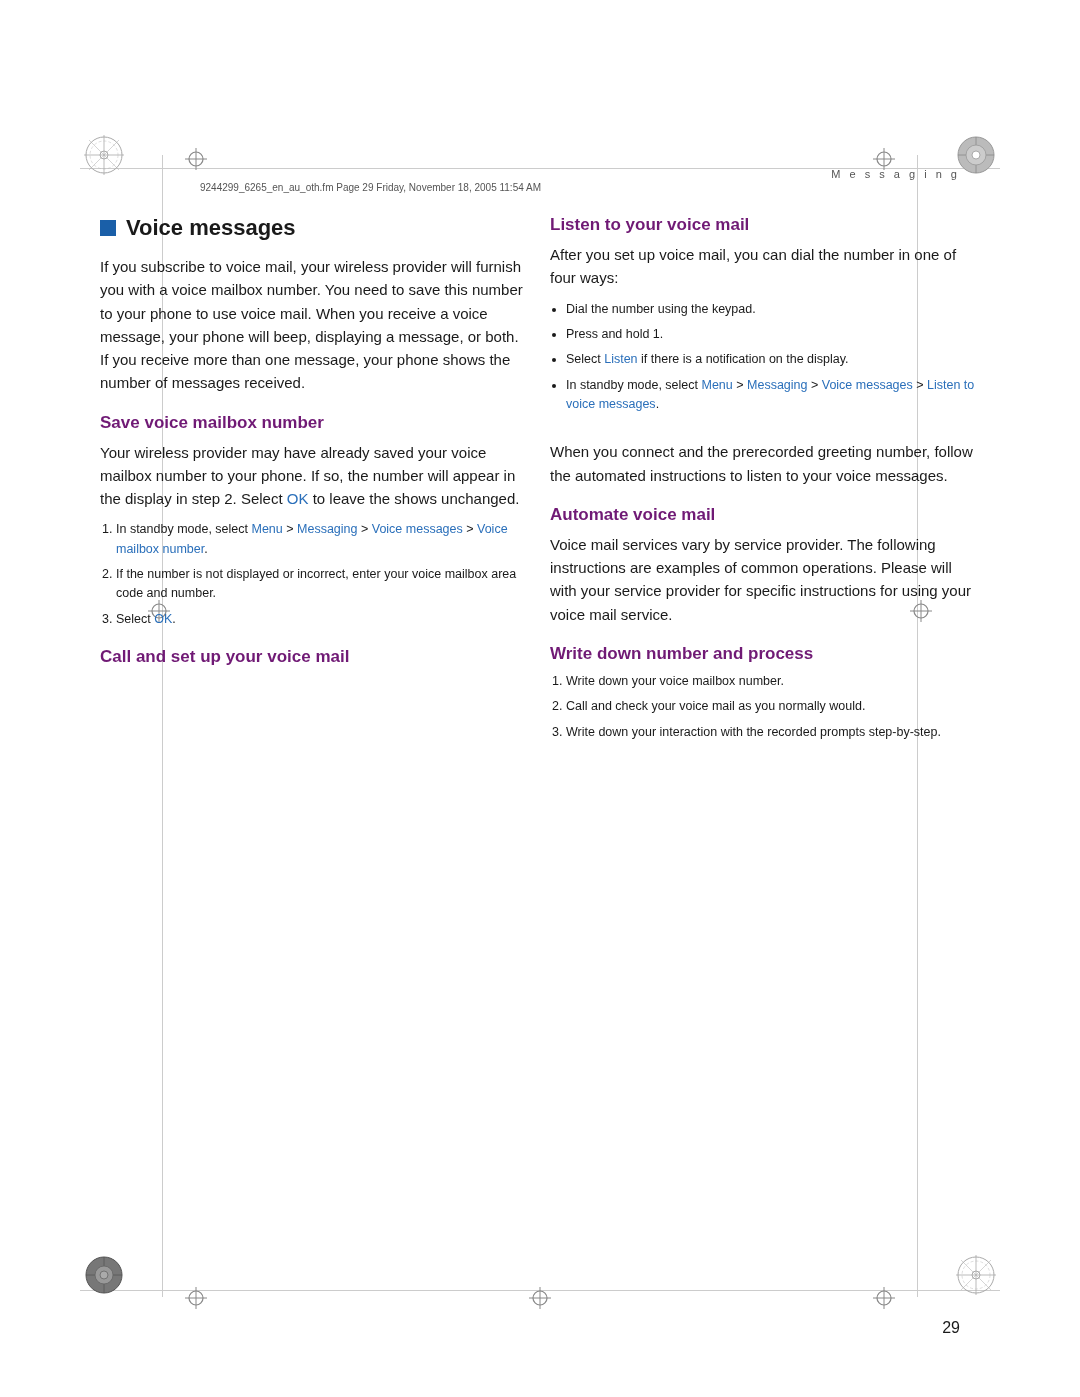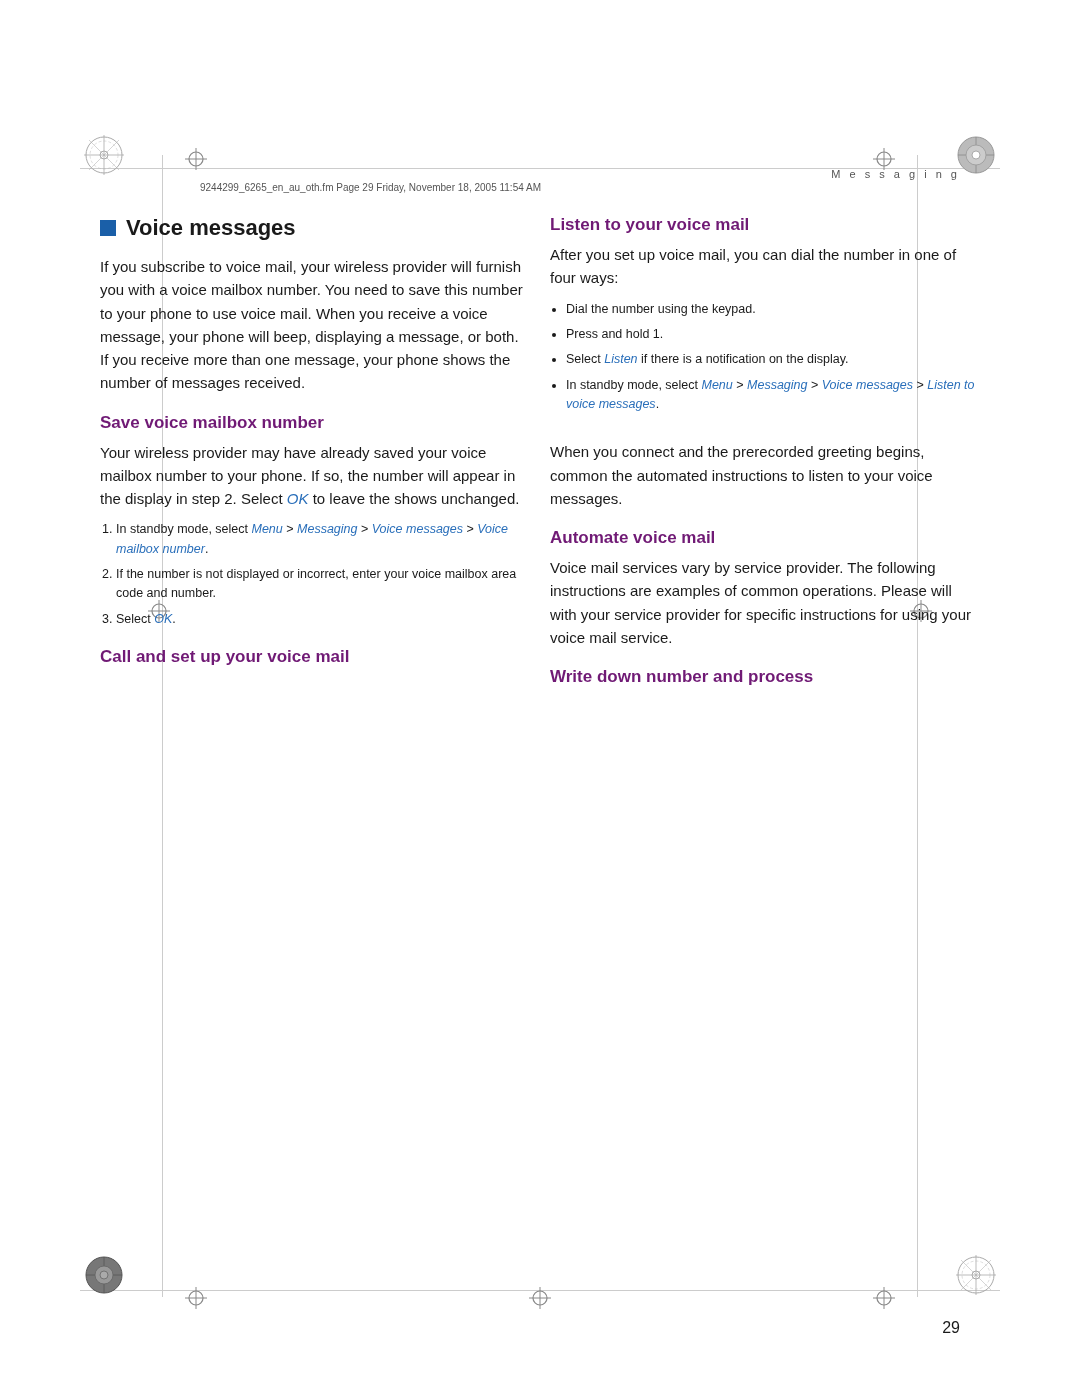--- a/index.html
+++ b/index.html
@@ -113,21 +113,20 @@
       font-family: Arial, sans-serif;
       font-size: 15px;
       line-height: 1.55;
       color: #1a1a1a;
       margin-bottom: 10px;
     }
 
     
     .link-text {
       color: #2a6fba;
-      font-style: italic;
     }
 
     
     .ordered-list {
       margin-left: 16px;
       margin-bottom: 10px;
     }
 
     .ordered-list li {
       font-family: Arial, sans-serif;
@@ -345,28 +344,33 @@
 
         <p class="body-text">After you set up voice mail, you can dial the number in one of four ways:</p>
 
         <ul class="bullet-list">
           <li>Dial the number using the keypad.</li>
           <li>Press and hold 1.</li>
           <li>Select <span class="link-text">Listen</span> if there is a notification on the display.</li>
           <li>In standby mode, select <span class="link-text">Menu</span> &gt; <span class="link-text">Messaging</span> &gt; <span class="link-text">Voice messages</span> &gt; <span class="link-text">Listen to voice messages</span>.</li>
         </ul>
 
-        <p class="body-text">When you connect and the prerecorded greeting begins, common the automated instructions to listen to your voice messages.</p>
+        <p class="body-text">When you connect and the prerecorded greeting number, follow the automated instructions to listen to your voice messages.</p>
 
         <div class="sub-heading">Automate voice mail</div>
 
         <p class="body-text">Voice mail services vary by service provider. The following instructions are examples of common operations. Please will with your service provider for specific instructions for using your voice mail service.</p>
 
         <div class="sub-heading">Write down number and process</div>
 
+        <ol class="ordered-list">
+          <li>Write down your voice mailbox number.</li>
+          <li>Call and check your voice mail as you normally would.</li>
+          <li>Write down your interaction with the recorded prompts step-by-step.</li>
+        </ol>
 
       </div>
 
     </div>
   </div>
 
   <div class="page-number">29</div>
 
 </div>
 

